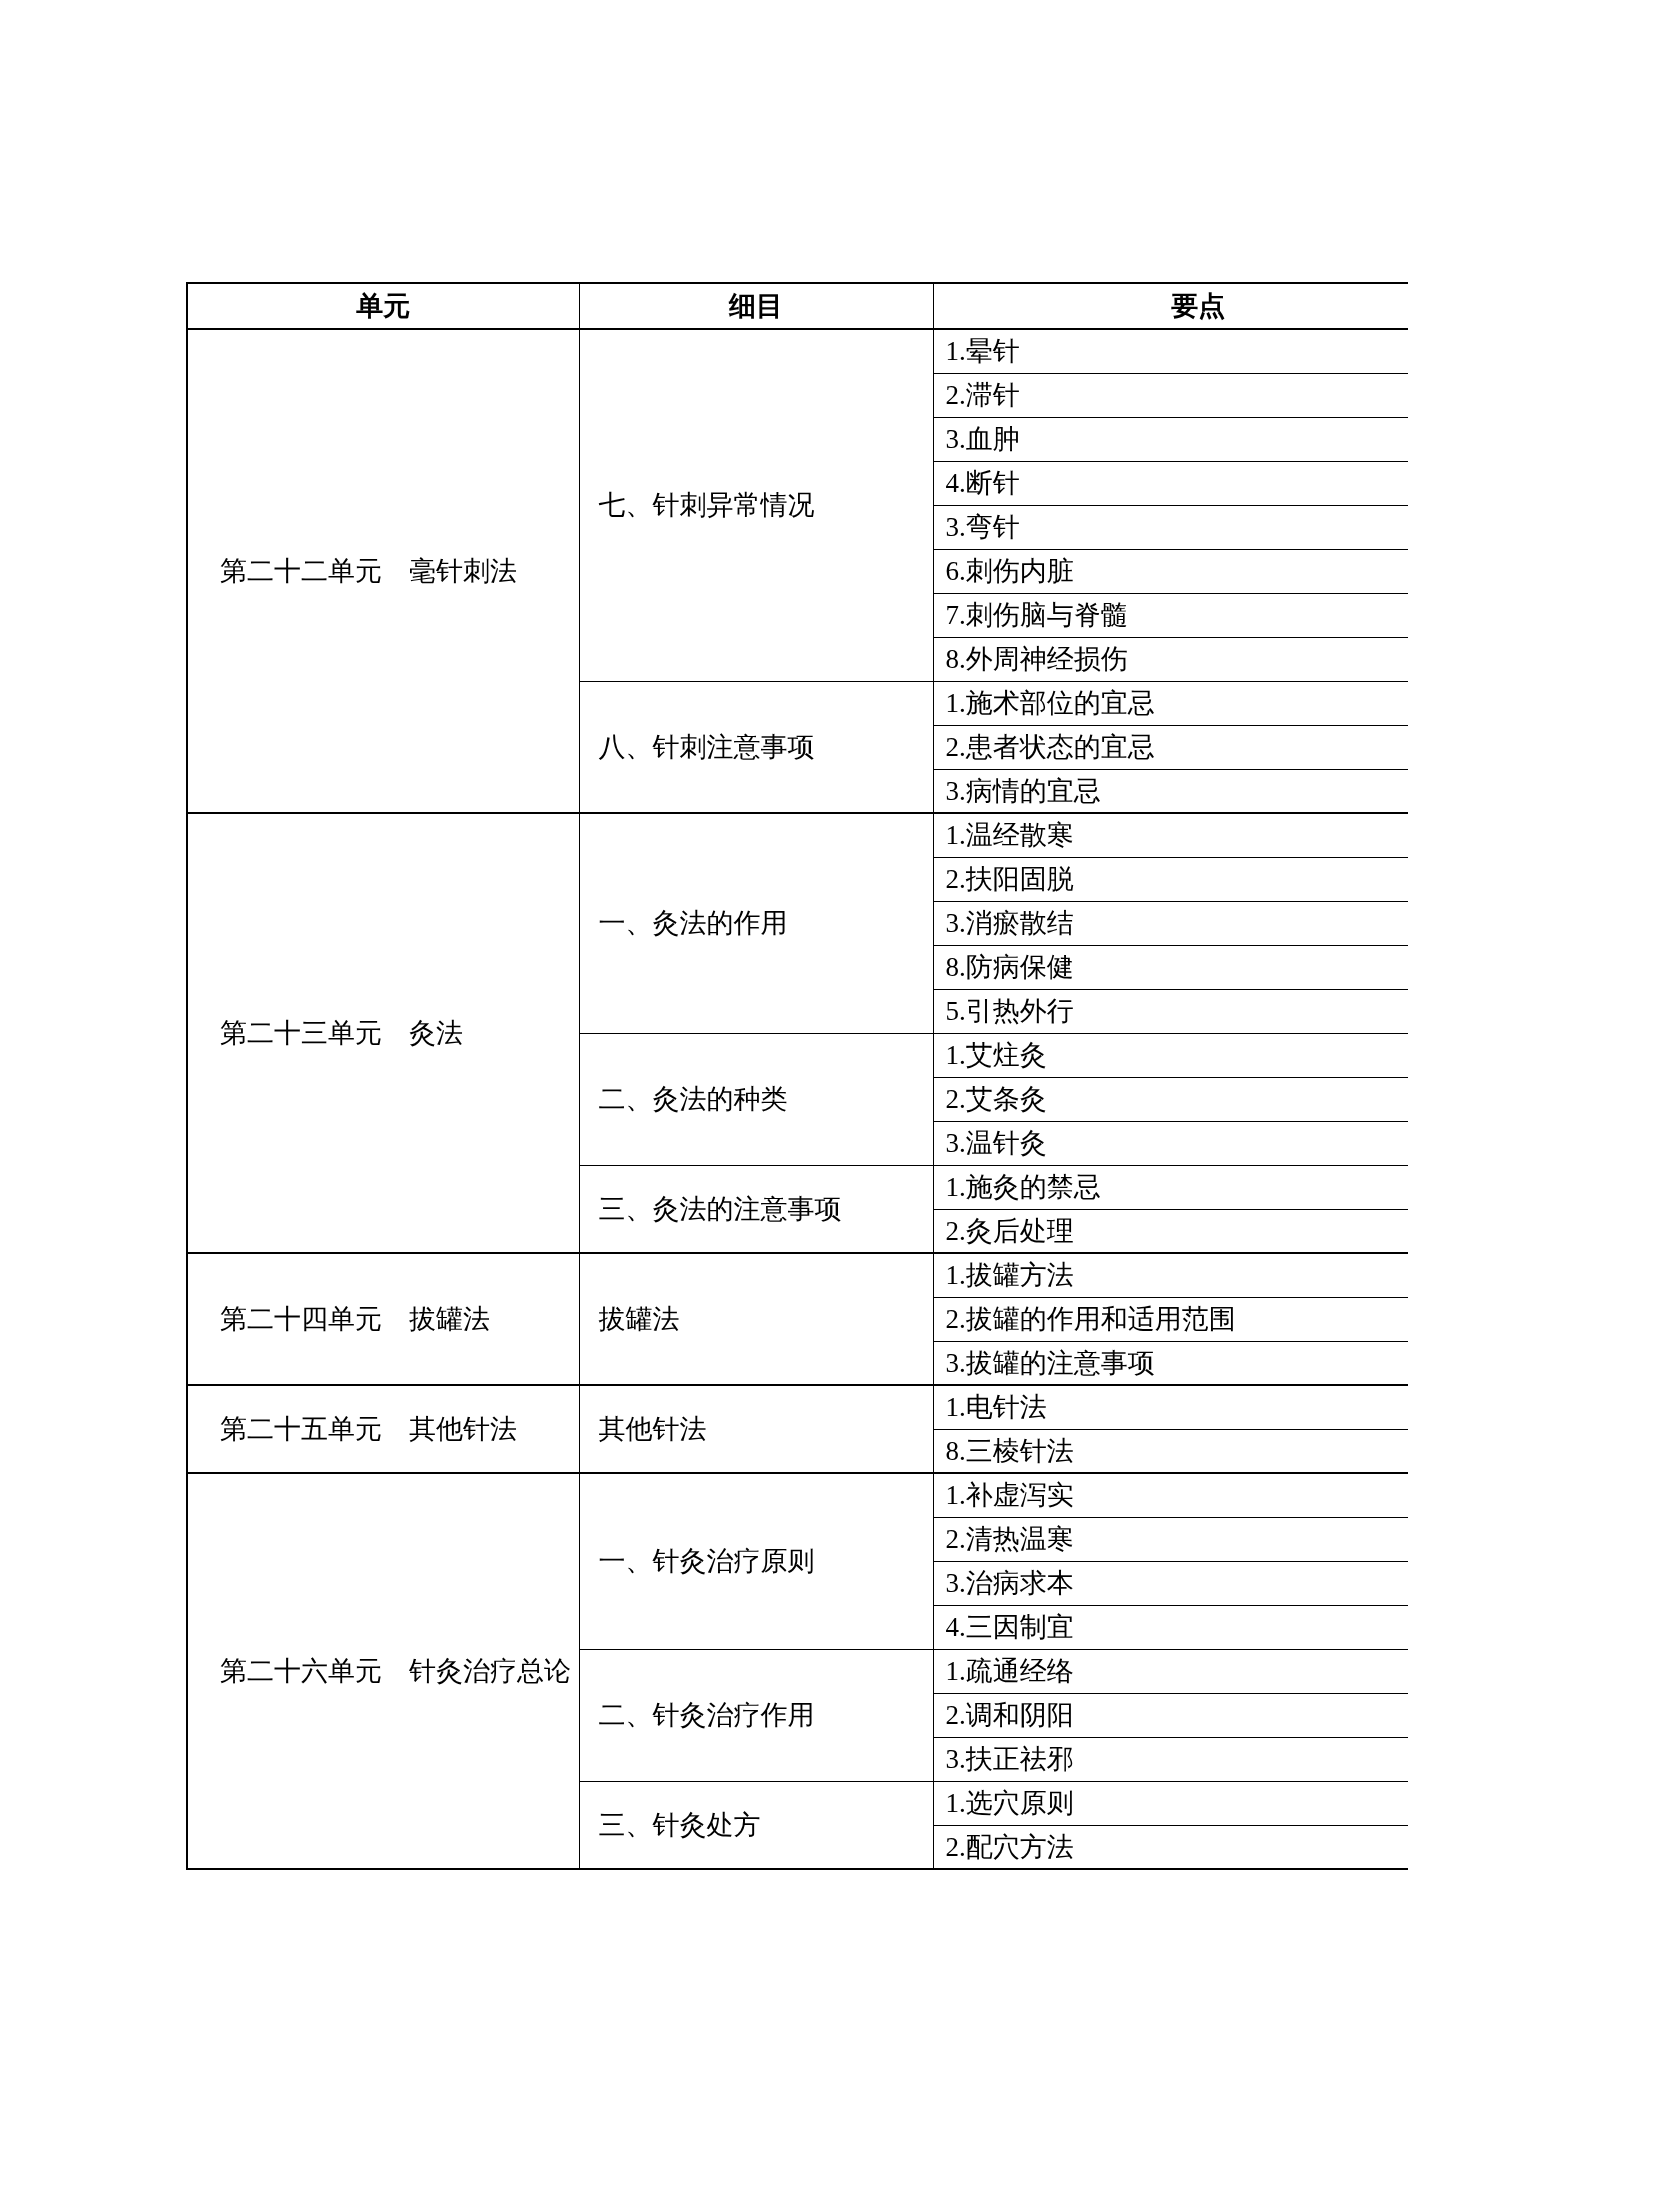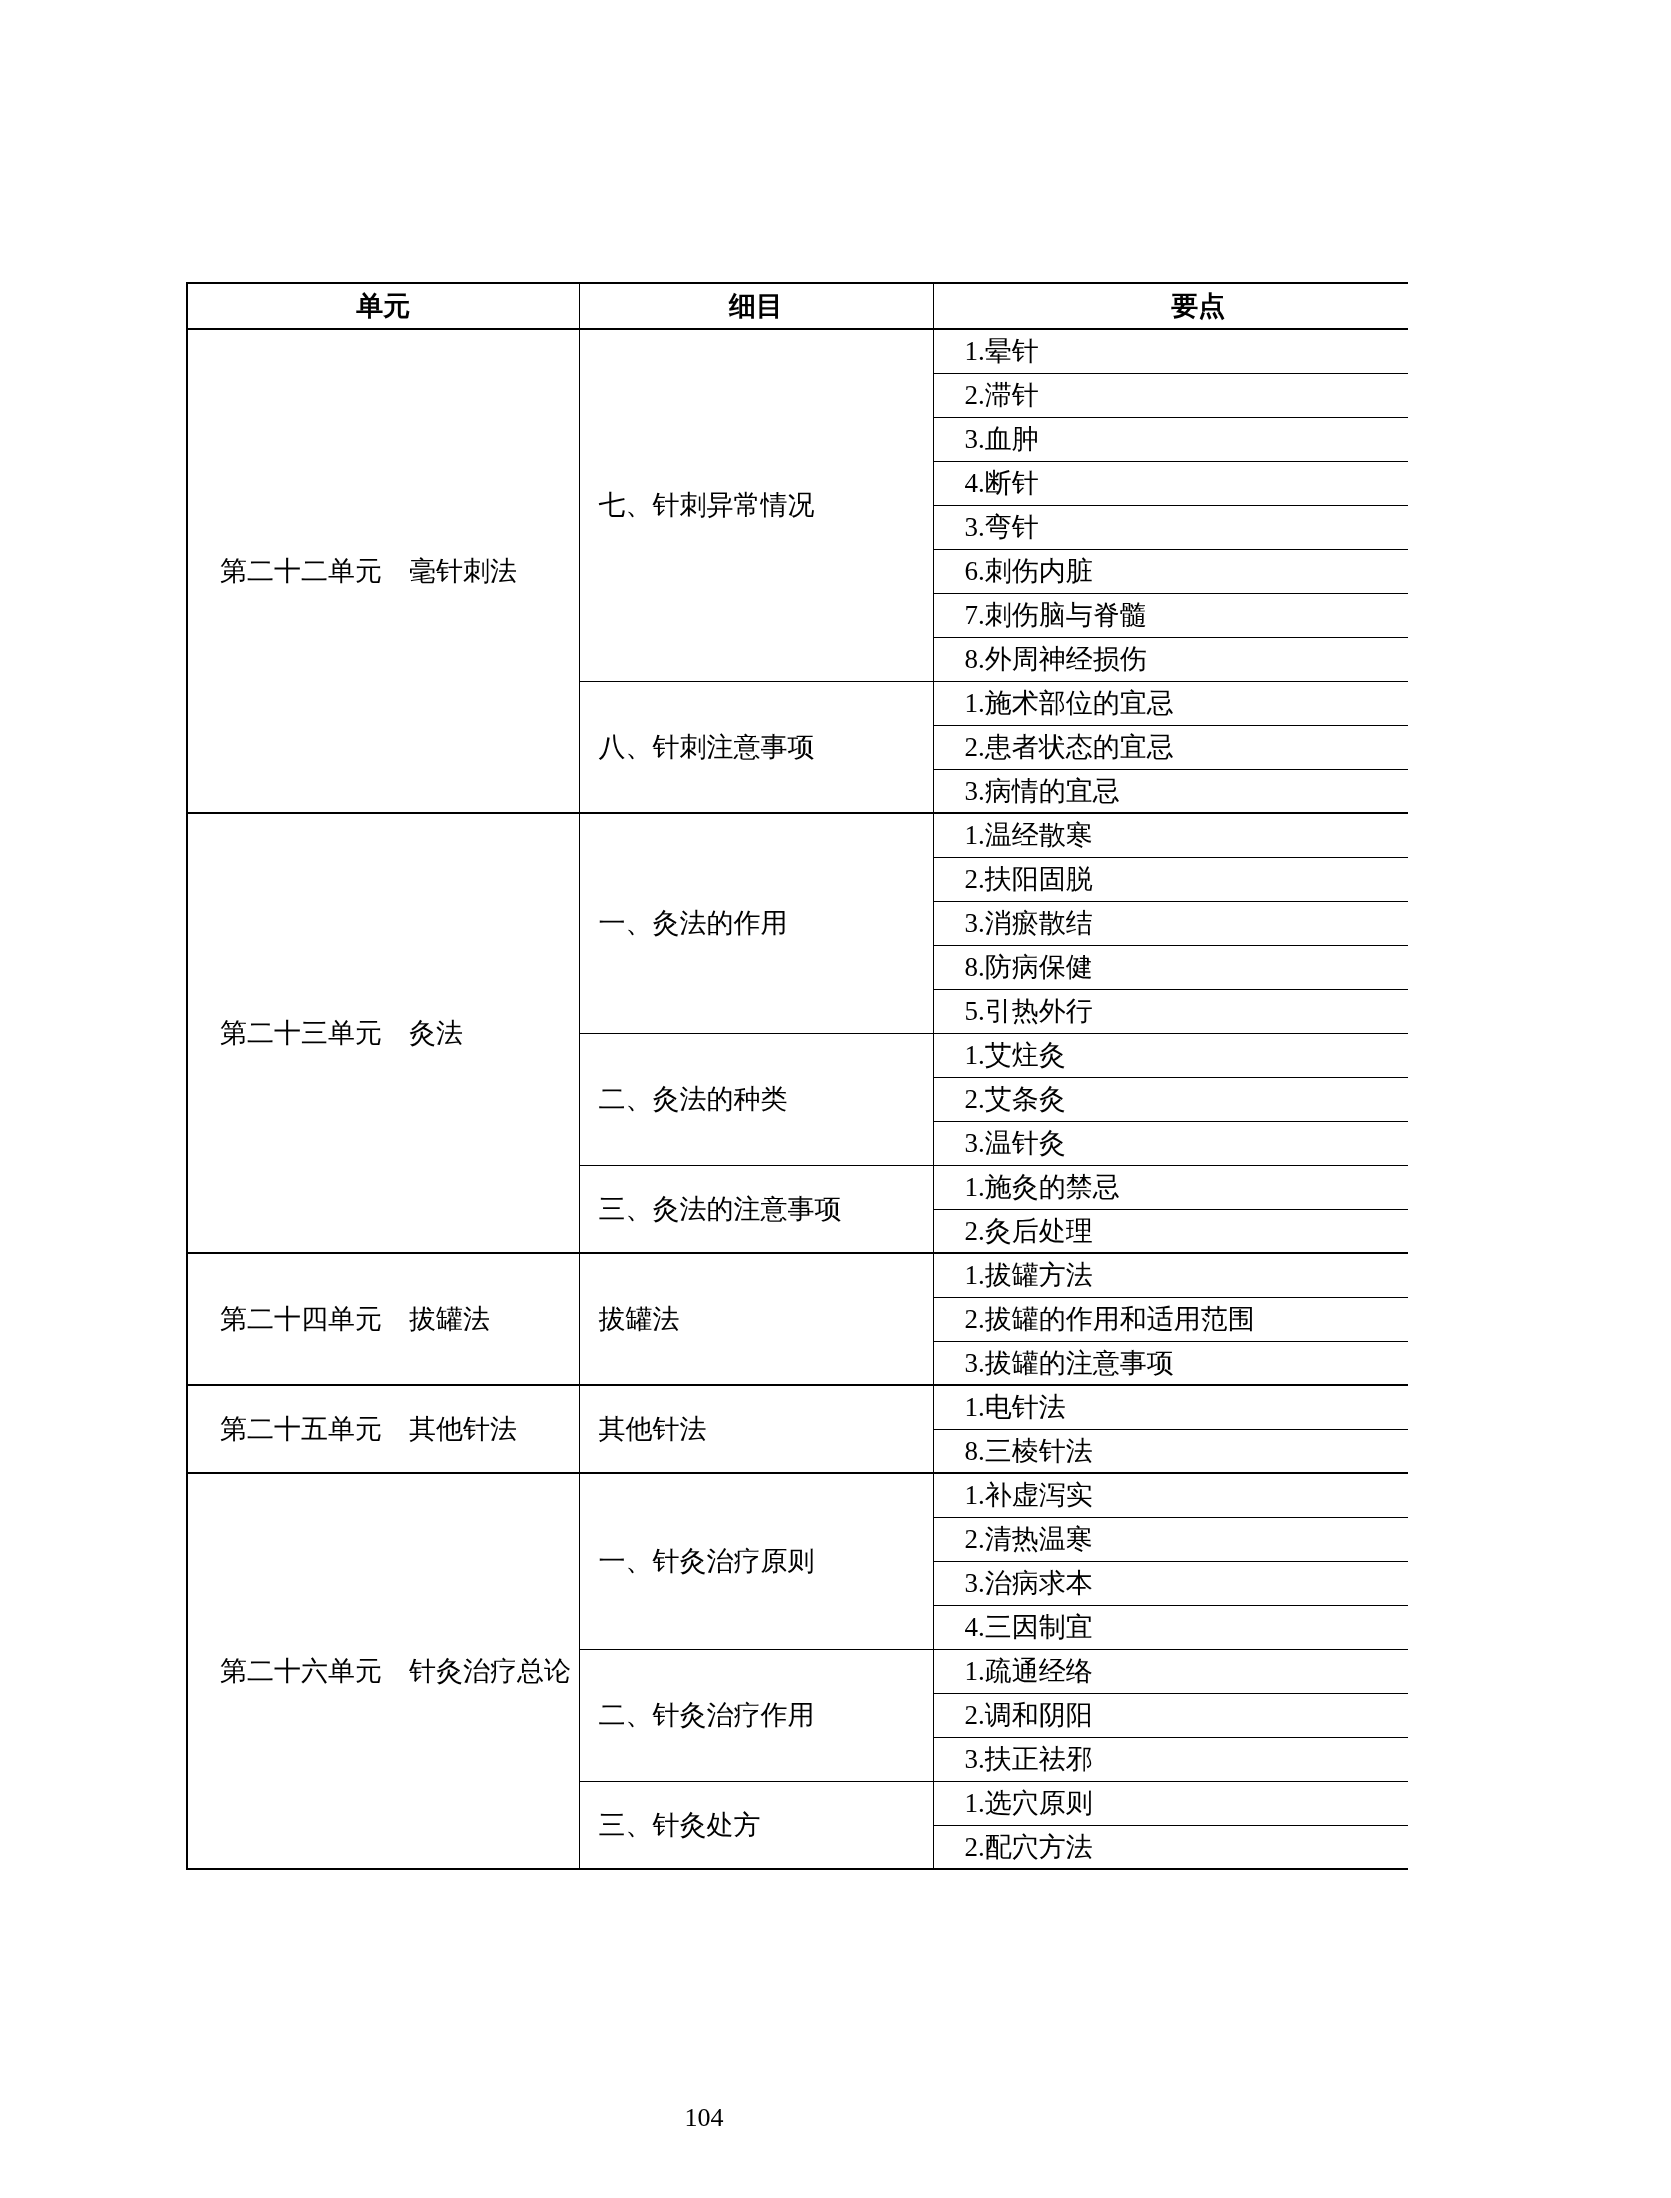--- a/index.html
+++ b/index.html
@@ -30,21 +30,21 @@
   .syllabus thead th{
     height:46px;
     font-weight:bold;
     text-align:center;
     border-bottom:2.9px solid #000000;
     border-top:2.9px solid #000000;
   }
   .syllabus tbody td{height:44px;font-weight:normal;text-align:left;}
   td.c1{padding-left:32px;}
   td.c2{padding-left:19px;}
-  td.c3{padding-left:31px;}
+  td.c3{padding-left:12px;}
   tr.section-start td{border-top:2.9px solid #000000;}
   .page-number{
     position:absolute;
     top:2103px;left:0;width:100%;
     text-align:center;
     font-size:26px;
   }
 </style>
 </head>
 <body>
@@ -185,15 +185,14 @@
       <tr>
         <td class="c2" rowspan="2">三、针灸处方</td>
         <td class="c3">1.选穴原则</td>
       </tr>
       <tr>
           <td class="c3">2.配穴方法</td>
         </tr>
     </tbody>
   </table>
 
-  <div class="page-number">104</div>
 </div>
 
 
 </body></html>

